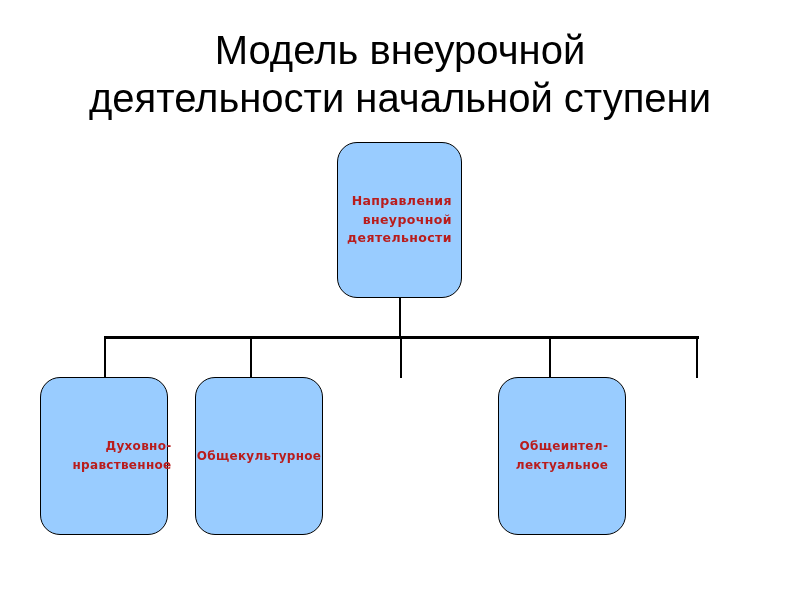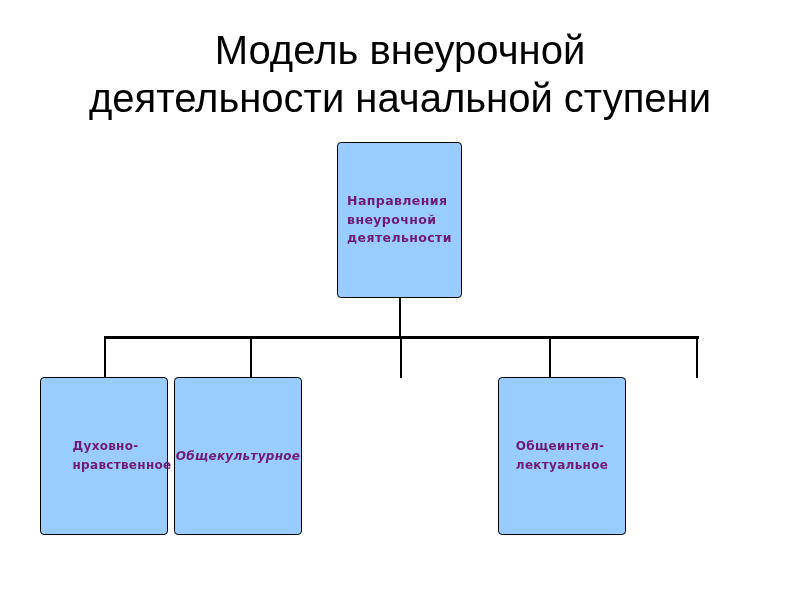--- a/index.html
+++ b/index.html
@@ -28,46 +28,46 @@
     color: var(--title_color);
     font-size: 40px;
     line-height: 48px;
     font-weight: 400;
     white-space: pre-line;
   }
   .node {
     position: absolute;
     background: var(--node_fill);
     border: 1.4px solid var(--node_border);
-    border-radius: 4px;
+    border-radius: 20px;
     display: flex;
     align-items: center;
     justify-content: center;
-    text-align: left;
+    text-align: right;
     font-family: "DejaVu Sans", sans-serif;
     font-weight: bold;
-    color: #701a75;
+    color: #b91c1c;
     white-space: pre-line;
   }
   .node-root {
     left: 337px; top: 142px;
     width: 125px; height: 156px;
     font-size: 12.5px;
     line-height: 18.5px;
     letter-spacing: 0.4px;
   }
   .node-child {
     top: 377px;
     width: 128px; height: 158px;
     font-size: 12px;
     line-height: 19px;
     letter-spacing: 0.3px;
   }
   .node-child.c0 { left: 40px; padding-left: 36px;  }
-  .node-child.c1 { left: 174px; font-style: italic; }
+  .node-child.c1 { left: 195px; }
   .node-child.c2 { left: 337px; }
   .node-child.c3 { left: 470px; margin-left: 28px; }
   .node-child.c4 { left: 633px; }
   .connector {
     position: absolute;
     background: var(--connector);
   }
   .stem  { left: 398.5px; top: 297px; width: 2.6px; height: 41px; }
   .hbar  { left: 103.5px; top: 336.4px; width: 595px; height: 2.6px; }
   .drop  { top: 337px; width: 2.6px; height: 41px; }

